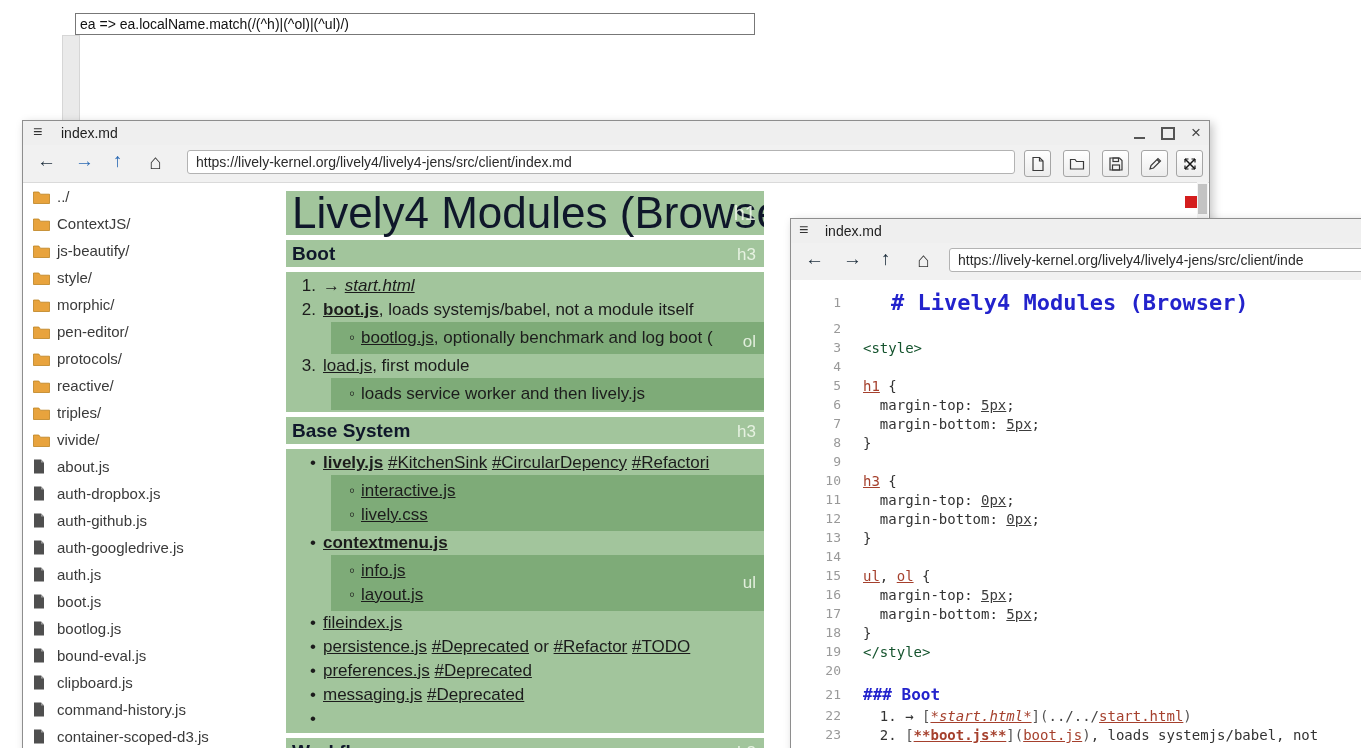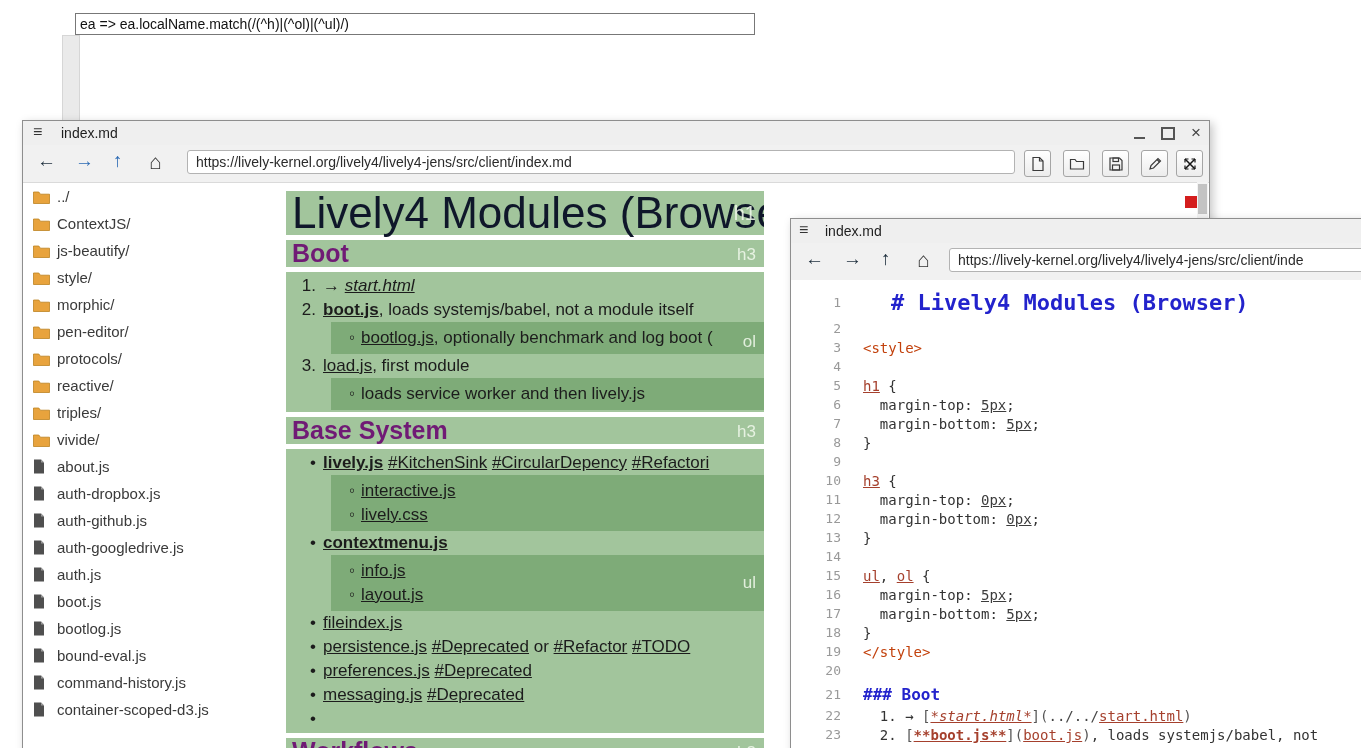--- a/index.html
+++ b/index.html
@@ -50,21 +50,21 @@
   .sb-icon{width:20px;flex:none;display:inline-flex;align-items:center;}
   .sb-label{margin-left:4px;}
 
   
   .mdwrap{position:absolute;left:263px;top:60px;width:478px;bottom:0;overflow:hidden;
     padding-top:10px;box-sizing:border-box;}
   .md-block{position:relative;background:#a2c59c;margin:0 0 5px 0;}
   .md-h1{height:44px;line-height:44px;padding-left:6px;white-space:nowrap;}
   .md-h1 .md-head-text{font-size:44px;font-weight:normal;color:#0f172a;}
   .md-h3{height:27px;line-height:27px;padding-left:6px;white-space:nowrap;}
-  .md-h3 .md-head-text{font-size:25px;font-weight:bold;color:#701a75;}
+  .md-h3 .md-head-text{font-size:19px;font-weight:bold;color:#0f172a;}
   .md-list{padding:2px 0;}
   .md-row{height:24px;line-height:24px;white-space:nowrap;font-size:17px;color:#1c1c1c;display:flex;overflow:hidden;}
   .md-marker{flex:none;margin-left:10px;width:20px;text-align:right;margin-right:7px;}
   .md-sub{background:#7eab78;margin-left:45px;padding:4px 0;position:relative;}
   .md-sub .md-marker{margin-left:12px;width:12px;margin-right:6px;}
   .md-part.lnk{text-decoration:underline;cursor:pointer;}
   .md-part.b{font-weight:bold;}
   .md-part.i{font-style:italic;}
   .tag-label{position:absolute;right:8px;top:50%;transform:translateY(-50%);
     color:rgba(240,248,236,0.87);font-size:17px;}
@@ -79,21 +79,21 @@
   .editor{position:absolute;left:0;right:0;top:61px;bottom:0;overflow:hidden;background:#fff;
     padding-top:4px;cursor:text;}
   .cm-line{display:flex;height:19px;line-height:19px;
     font:14px "DejaVu Sans Mono",monospace;white-space:pre;}
   .cm-line.hl1{height:37px;line-height:37px;}
   .cm-line.hl3{height:26px;line-height:26px;}
   .cm-gutter{flex:none;width:50px;text-align:right;padding-right:16px;color:#999;font-size:13px;}
   .cm-code{flex:1;overflow:hidden;padding-left:6px;}
   .cm-mdh1{color:#2323cc;font-weight:bold;font-size:22px;margin-left:28px;}
   .cm-mdh3{color:#2323cc;font-weight:bold;font-size:16px;}
-  .cm-tag{color:#c2410c;text-align:right;}
+  .cm-tag{color:#14532d;text-align:right;}
   .cm-sel{color:#a5402d;text-decoration:underline;}
   .cm-val{color:#3c3c3c;text-decoration:underline;}
   .cm-brk{color:#555;}
   .cm-lnk{color:#a5402d;text-decoration:underline;}
   .cm-lnki{color:#a5402d;text-decoration:underline;font-style:italic;}
   .cm-lnkb{color:#a5402d;text-decoration:underline;font-weight:bold;}
   .cm-url{color:#444;}
   .cm-und{color:#333;}
   .cm-plain{color:#333;}
   svg{display:block;}
@@ -308,20 +308,29 @@
           <span class="sb-label">bootlog.js</span>
         </div>
         <div class="sb-item">
           <span class="sb-icon">
             <svg width="12" height="15" viewBox="0 0 12 15">
               <path d="M1 0.5 h7 l3 3 v11 h-10 z" fill="#4f4f4f"></path>
               <path d="M8 0.5 l3 3 h-3 z" fill="#9a9a9a"></path>
             </svg>
           </span>
           <span class="sb-label">bound-eval.js</span>
+        </div>
+        <div class="sb-item">
+          <span class="sb-icon">
+            <svg width="12" height="15" viewBox="0 0 12 15">
+              <path d="M1 0.5 h7 l3 3 v11 h-10 z" fill="#4f4f4f"></path>
+              <path d="M8 0.5 l3 3 h-3 z" fill="#9a9a9a"></path>
+            </svg>
+          </span>
+          <span class="sb-label">clipboard.js</span>
         </div>
         <div class="sb-item">
           <span class="sb-icon">
             <svg width="12" height="15" viewBox="0 0 12 15">
               <path d="M1 0.5 h7 l3 3 v11 h-10 z" fill="#4f4f4f"></path>
               <path d="M8 0.5 l3 3 h-3 z" fill="#9a9a9a"></path>
             </svg>
           </span>
           <span class="sb-label">command-history.js</span>
         </div>

